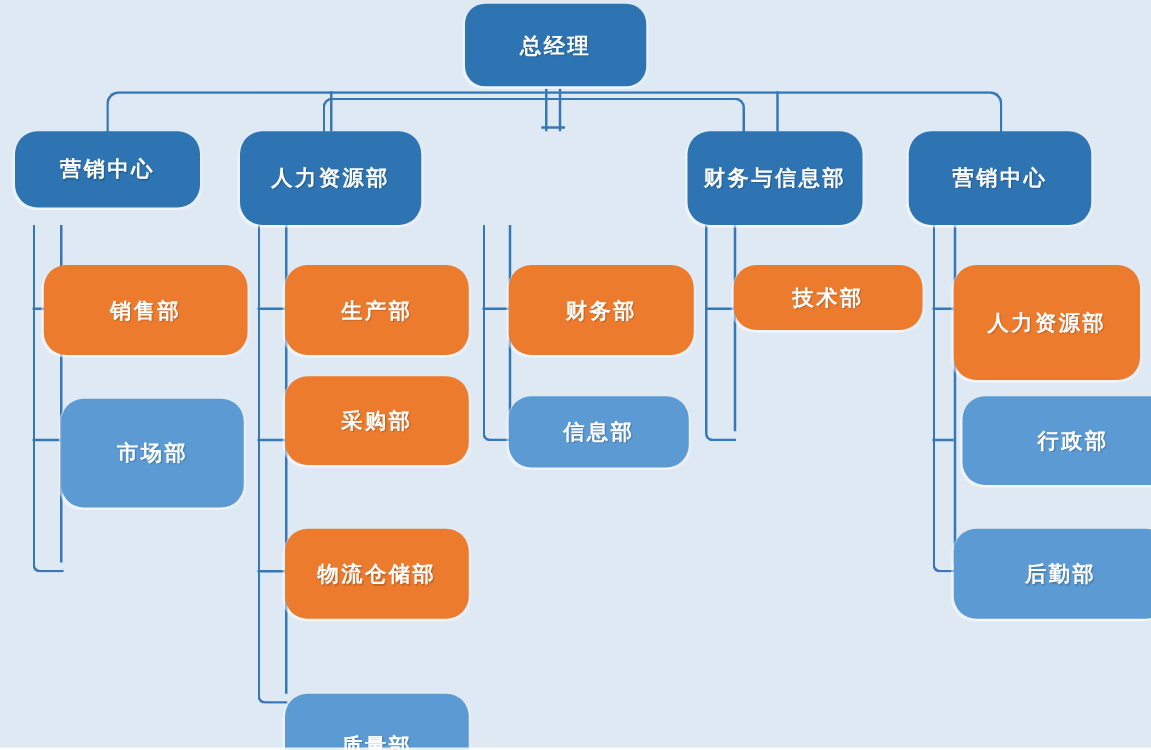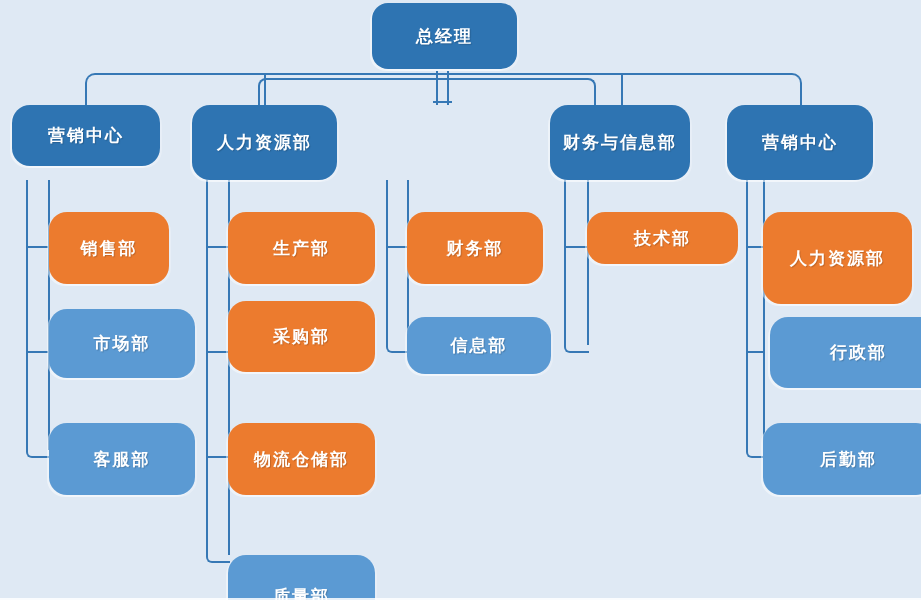--- a/index.html
+++ b/index.html
@@ -78,30 +78,29 @@
   <div class="h" style="left:746px;top:246px;width:17px"></div>
   <div class="h" style="left:746px;top:351px;width:17px"></div>
 
   <div class="box dark" style="left:372px;top:3px;width:145px;height:66px;border-radius:16px">总经理</div>
 
   <div class="box dark" style="left:12px;top:105px;width:148px;height:61px">营销中心</div>
   <div class="box dark" style="left:192px;top:105px;width:145px;height:75px">人力资源部</div>
   <div class="box dark" style="left:550px;top:105px;width:140px;height:75px">财务与信息部</div>
   <div class="box dark" style="left:727px;top:105px;width:146px;height:75px">营销中心</div>
 
-  <div class="box orange" style="left:49px;top:212px;width:120px;height:72px">销售部</div>
-  <div class="box blue" style="left:49px;top:309px;width:146px;height:69px">市场部</div>
-  <div class="box blue" style="left:49px;top:423px;width:146px;height:72px">客服部</div>
+  <div class="box orange" style="left:35px;top:212px;width:163px;height:72px">销售部</div>
+  <div class="box blue" style="left:49px;top:319px;width:146px;height:87px">市场部</div>
 
   <div class="box orange" style="left:228px;top:212px;width:147px;height:72px">生产部</div>
   <div class="box orange" style="left:228px;top:301px;width:147px;height:71px">采购部</div>
   <div class="box orange" style="left:228px;top:423px;width:147px;height:72px">物流仓储部</div>
   <div class="box blue" style="left:228px;top:555px;width:147px;height:83px">质量部</div>
 
-  <div class="box orange" style="left:407px;top:212px;width:136px;height:72px">财务部</div>
+  <div class="box orange" style="left:407px;top:212px;width:148px;height:72px">财务部</div>
   <div class="box blue" style="left:407px;top:317px;width:144px;height:57px">信息部</div>
 
   <div class="box orange" style="left:587px;top:212px;width:151px;height:52px">技术部</div>
 
   <div class="box orange" style="left:763px;top:212px;width:149px;height:92px">人力资源部</div>
   <div class="box blue" style="left:770px;top:317px;width:177px;height:71px">行政部</div>
   <div class="box blue" style="left:763px;top:423px;width:171px;height:72px">后勤部</div>
 
   <div class="strip-bottom"></div>
 </div>

